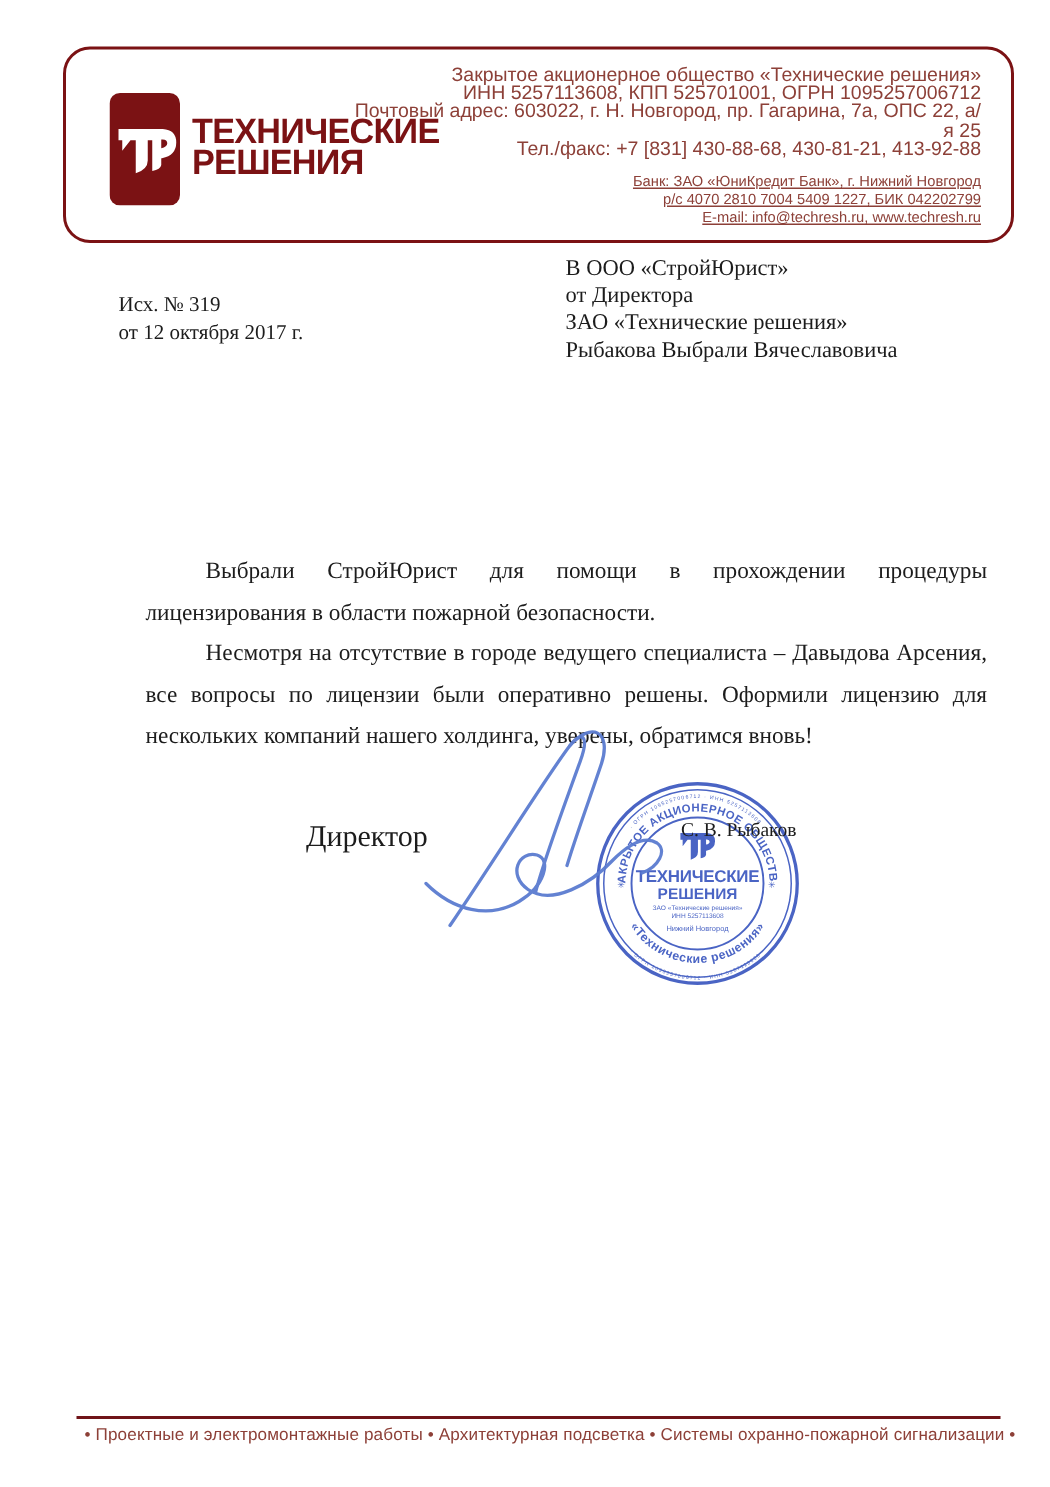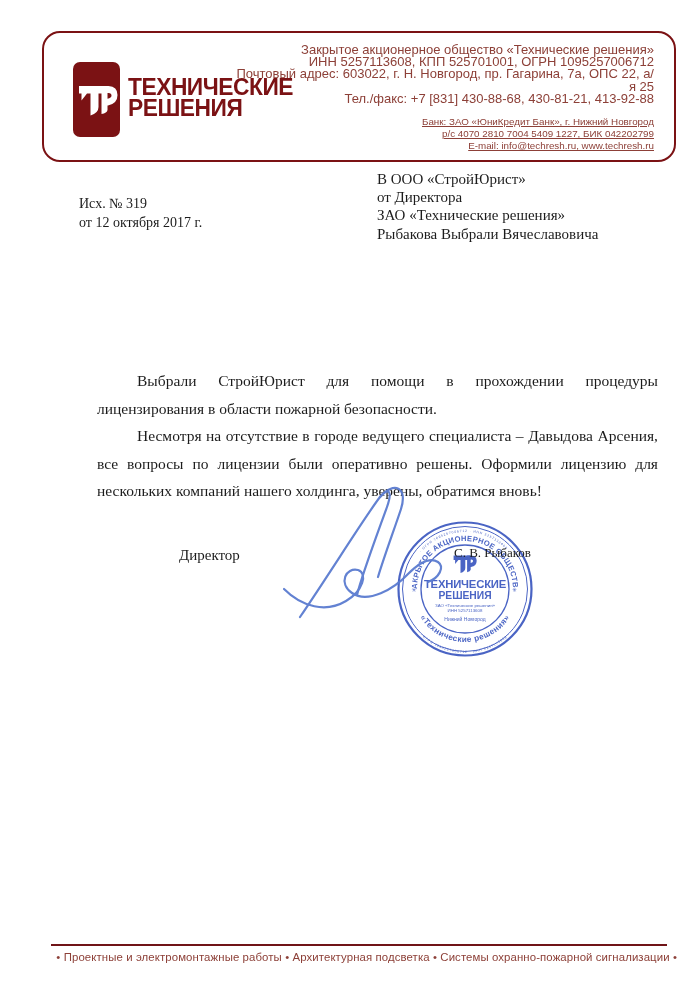--- a/index.html
+++ b/index.html
@@ -29,21 +29,21 @@
   }
   
   .serif{font-family:"Liberation Serif",serif;}
   .ref-block{position:absolute;left:79px;top:195px;font-size:14px;line-height:18.5px;}
   .addressee-block{position:absolute;left:377px;top:170px;font-size:15px;line-height:18.2px;}
   .body-text{
     position:absolute;left:97px;top:367px;width:561px;
     font-size:15.5px;line-height:27.5px;text-align:justify;
   }
   .body-text p{margin:0;text-indent:40px;}
-  .sig-title{position:absolute;left:179px;top:547px;font-size:15px;}
+  .sig-title{position:absolute;left:204px;top:547px;font-size:20px;}
   .sig-name{position:absolute;left:454px;top:545px;font-size:13px;z-index:5;}
   
   .stamp{position:absolute;left:395px;top:519px;width:140px;height:140px;color:#3d59c0;opacity:.93;z-index:2;}
   .stamp text{fill:#3d59c0;}
   .signature-ink{position:absolute;left:278px;top:477px;width:195px;height:160px;z-index:3;}
   
   .footer-line{position:absolute;left:51px;top:944px;width:616px;height:2.4px;background:#701418;}
   .footer-text{
     position:absolute;left:41px;top:951px;width:636px;text-align:right;
     color:#8d4038;font-size:11.4px;letter-spacing:0.1px;white-space:nowrap;

